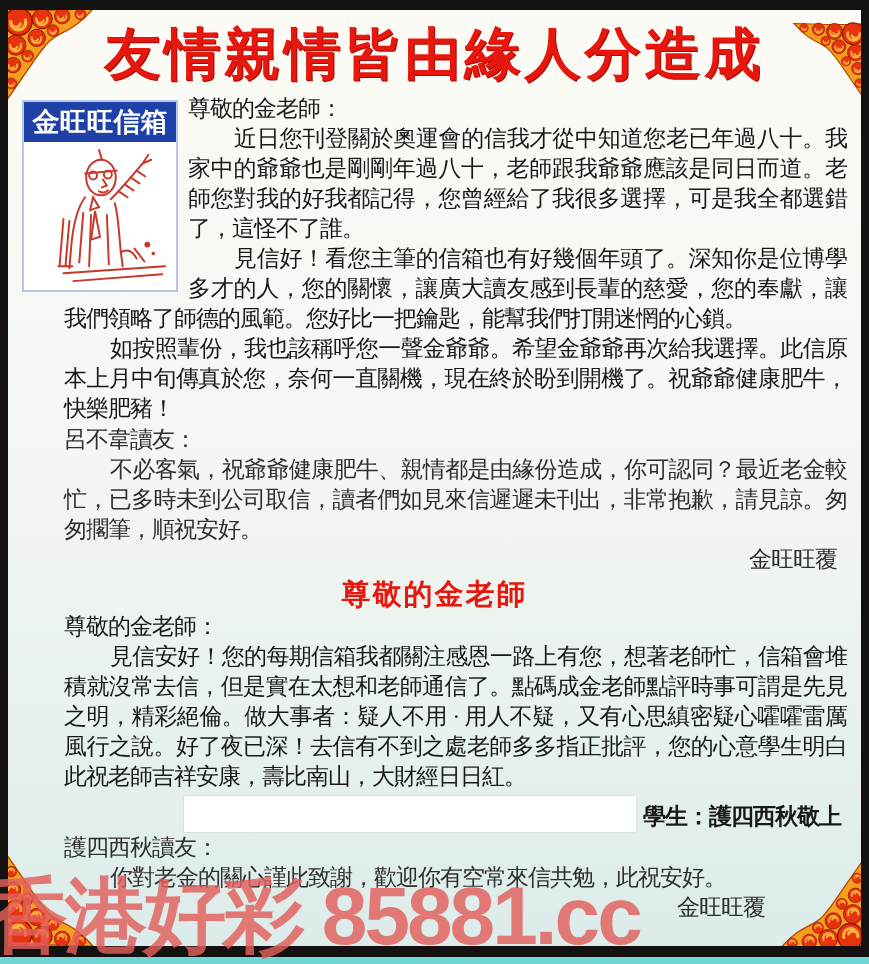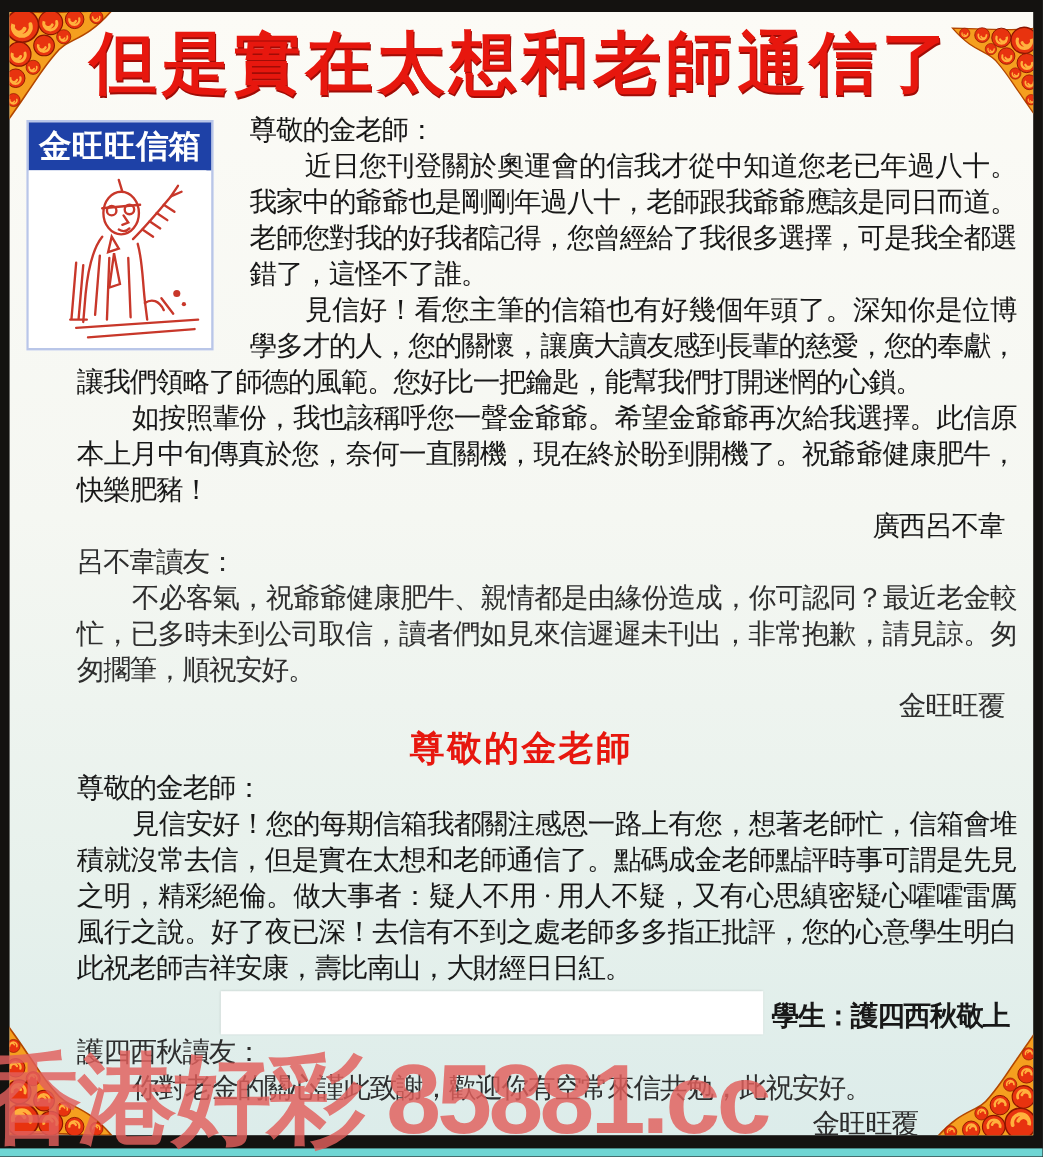--- a/index.html
+++ b/index.html
@@ -13,21 +13,21 @@
          letter-spacing:4px;padding:12px 0 8px;text-shadow:1px 1px 0 #a00c06;}
   .content{position:relative;font-size:23px;line-height:30px;color:#181818;letter-spacing:-1px;
          text-align:justify;}
   .content p{margin:0;padding-left:42px;}
   .indent{text-indent:2em;}
   .sig-right{text-align:right;padding-right:10px;}
   .kai{font-family:"DejaVu Serif",serif;color:#2e2e2e;line-height:30px;}
   .kai .sig-right{padding-right:10px;}
   .section-heading{color:#e7170e;font-weight:bold;font-size:29px;text-align:center;
          letter-spacing:2px;margin:5px 0 3px;}
-  .masthead{float:left;width:152px;margin:6px 30px 12px 0;border:2px solid #b9c6e8;background:#fff;}
+  .masthead{float:left;width:152px;margin:6px 10px 12px 0;border:2px solid #b9c6e8;background:#fff;}
   .masthead-header{background:#1e41a7;color:#fff;font-weight:bold;font-size:27px;line-height:40px;
          text-align:center;letter-spacing:0;font-family:"Liberation Sans",sans-serif;}
   .masthead-art{display:block;width:148px;height:148px;background:#fff;}
   .sig-row{display:flex;align-items:flex-end;height:40px;}
   .redaction{margin-left:162px;width:452px;height:36px;background:#ffffff;box-shadow:0 0 2px rgba(0,0,0,.15);}
   .sig-student{flex:1;text-align:right;font-weight:bold;padding-right:6px;}
   .reply2-sig{text-align:right;padding-right:82px;}
   .watermark{position:absolute;left:-14px;top:862px;z-index:9;white-space:nowrap;
          font-family:"Liberation Sans",sans-serif;font-weight:bold;font-size:82px;letter-spacing:-3px;
          color:#e25f5c;opacity:.82;z-index:9;}
@@ -71,21 +71,21 @@
     <svg class="ornament orn-tr">
         <use href="#cloudcorner"></use>
       </svg>
     <svg class="ornament orn-bl">
         <use href="#cloudcorner"></use>
       </svg>
     <svg class="ornament orn-br">
         <use href="#cloudcorner"></use>
       </svg>
 
-    <div class="page-title">但是實在太想和老師通信了</div>
+    <div class="page-title">友情親情皆由緣人分造成</div>
 
     <div class="content">
 
       <div class="masthead">
         <div class="masthead-header">金旺旺信箱</div>
         <svg class="masthead-art" viewBox="0 0 150 150">
           <g fill="none" stroke="#c8372a" stroke-width="2" stroke-linecap="round">
             <path d="M76,8 l3,10"></path>
             <ellipse cx="78" cy="36" rx="15" ry="18"></ellipse>
             <path d="M62,32 L94,29"></path>
@@ -108,21 +108,20 @@
           </g>
           <circle cx="125" cy="104" r="3" fill="#c8372a"></circle>
           <circle cx="131" cy="113" r="1.8" fill="#c8372a"></circle>
         </svg>
       </div>
 
       <p>尊敬的金老師：</p>
       <p class="indent">近日您刊登關於奧運會的信我才從中知道您老已年過八十。我家中的爺爺也是剛剛年過八十，老師跟我爺爺應該是同日而道。老師您對我的好我都記得，您曾經給了我很多選擇，可是我全都選錯了，這怪不了誰。</p>
       <p class="indent">見信好！看您主筆的信箱也有好幾個年頭了。深知你是位博學多才的人，您的關懷，讓廣大讀友感到長輩的慈愛，您的奉獻，讓我們領略了師德的風範。您好比一把鑰匙，能幫我們打開迷惘的心鎖。</p>
       <p class="indent">如按照輩份，我也該稱呼您一聲金爺爺。希望金爺爺再次給我選擇。此信原本上月中旬傳真於您，奈何一直關機，現在終於盼到開機了。祝爺爺健康肥牛，快樂肥豬！</p>
-      <p class="sig-right">廣西呂不韋</p>
 
       <div class="kai">
         <p>呂不韋讀友：</p>
         <p class="indent">不必客氣，祝爺爺健康肥牛、親情都是由緣份造成，你可認同？最近老金較忙，已多時未到公司取信，讀者們如見來信遲遲未刊出，非常抱歉，請見諒。匆匆擱筆，順祝安好。</p>
         <p class="sig-right">金旺旺覆</p>
       </div>
 
       <div class="section-heading">尊敬的金老師</div>
 
       <p>尊敬的金老師：</p>

